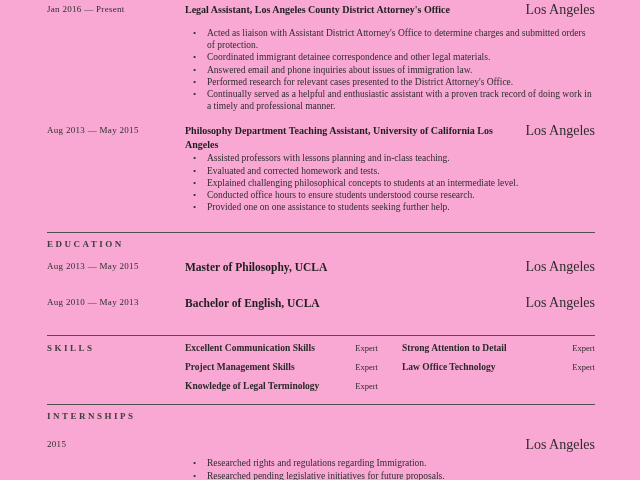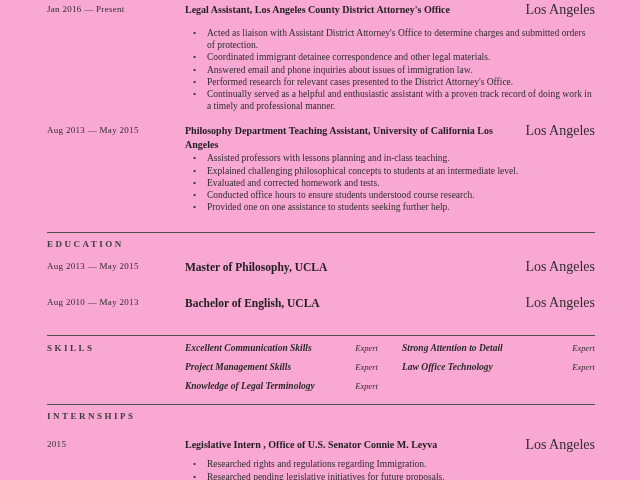--- a/index.html
+++ b/index.html
@@ -55,21 +55,21 @@
   .edu-row-1{margin-top:10px;}
   .edu-row-2{margin-top:22px;}
   .edu-title{font-size:11.5px;font-weight:bold;color:#1f1f1f;line-height:14px;}
   .rule-skills{margin-top:25px;}
   .skills-row{margin-top:6px;}
   .skills-grid{
     flex:1;display:grid;
     grid-template-columns:1fr 1fr;
     column-gap:24px;row-gap:7px;
   }
-  .skill{display:flex;justify-content:space-between;align-items:baseline;font-style:italic;}
+  .skill{display:flex;justify-content:space-between;align-items:baseline;}
   .skill-name{font-size:9.5px;font-weight:bold;color:#2a2a2a;line-height:12px;}
   .skill-level{font-size:8.5px;color:#2e2e2e;line-height:12px;}
   .rule-internships{margin-top:12px;}
   .heading-internships{margin-top:6px;}
   .intern-entry .row{margin-top:16px;}
   .intern-entry ul.bullets{margin-top:6px;}
 </style>
 </head>
 <body>
 
@@ -95,22 +95,22 @@
   <section class="entry entry-2">
     <div class="row">
       <div class="dates">Aug 2013 — May 2015</div>
       <div class="main">
         <div class="title">Philosophy Department Teaching Assistant, University of California Los Angeles</div>
       </div>
       <div class="loc">Los Angeles</div>
     </div>
     <ul class="bullets">
       <li>Assisted professors with lessons planning and in-class teaching.</li>
+      <li>Evaluated and corrected homework and tests.</li>
       <li>Explained challenging philosophical concepts to students at an intermediate level.</li>
-      <li>Evaluated and corrected homework and tests.</li>
       <li>Conducted office hours to ensure students understood course research.</li>
       <li>Provided one on one assistance to students seeking further help.</li>
     </ul>
   </section>
 
   <hr class="rule rule-education">
   <div class="section-heading heading-education">EDUCATION</div>
 
   <div class="row edu-row-1">
     <div class="dates">Aug 2013 — May 2015</div>
@@ -156,23 +156,20 @@
       </div>
     </div>
   </div>
 
   <hr class="rule rule-internships">
   <div class="section-heading heading-internships">INTERNSHIPS</div>
 
   <section class="entry intern-entry">
     <div class="row">
       <div class="dates">2015</div>
-      <div class="main">
-        <div class="title">Legislative Intern , Office of U.S. Senator Connie M. Leyva</div>
-      </div>
       <div class="loc">Los Angeles</div>
     </div>
     <ul class="bullets">
       <li>Researched rights and regulations regarding Immigration.</li>
       <li>Researched pending legislative initiatives for future proposals.</li>
     </ul>
   </section>
 
 </div>
 

